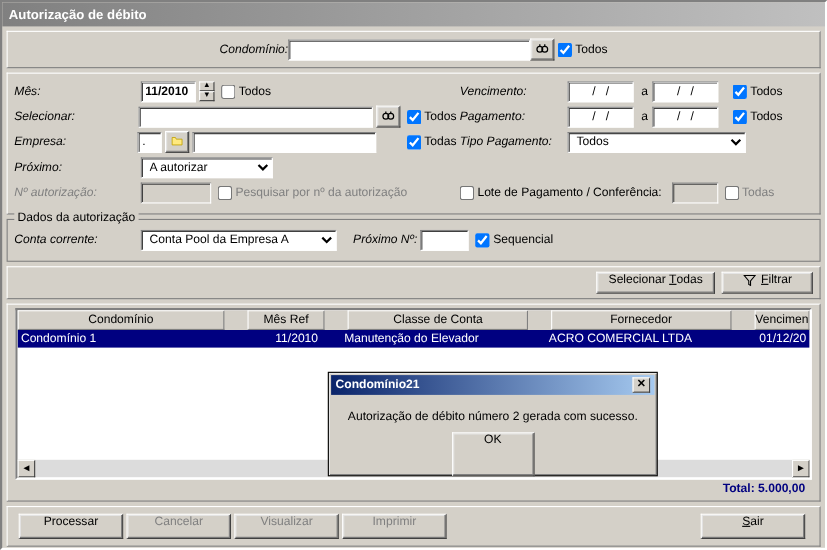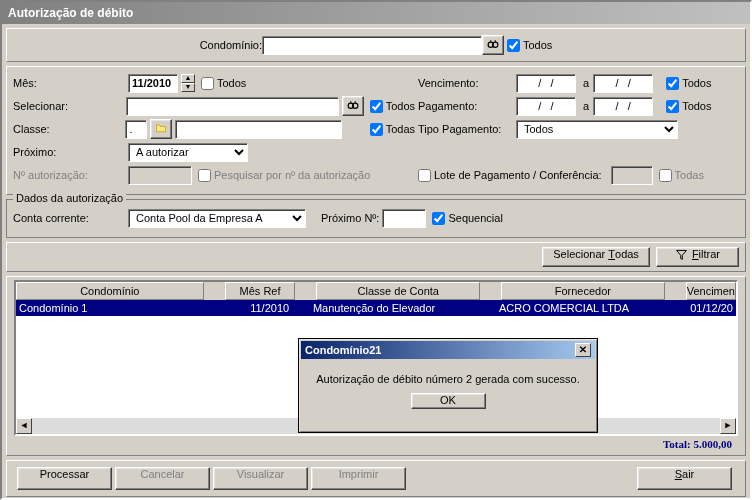--- a/index.html
+++ b/index.html
@@ -40,21 +40,21 @@
   .fieldset-legend {
     position: absolute;
     top: -8px;
     left: 6px;
     background: #d4d0c8;
     padding: 0 3px;
     font-size: 11px;
   }
   .row { display: flex; align-items: center; margin-bottom: 3px; min-height: 20px; }
   .row > * { margin-right: 3px; }
-  label.field-label { display: inline-block; }
+  label.field-label { display: inline-block; font-style: italic; }
   input[type="text"].text-input, select.select-input {
     border: 1px solid;
     border-color: #808080 #fff #fff #808080;
     background: #fff;
     height: 19px;
     font-family: inherit;
     font-size: 11px;
     padding: 0 3px;
     box-shadow: inset 1px 1px 0 #404040;
   }
@@ -144,21 +144,21 @@
     display: flex;
     flex-shrink:0;
   }
   .hscroll .arrow {
     width:16px; height:16px;
     border:1px solid; border-color:#fff #404040 #404040 #fff;
     background:#d4d0c8;
     text-align:center; line-height:13px; font-size:9px;
   }
   .hscroll .track { flex:1; }
-  .total-line { text-align:right; color:#000080; font-weight:bold; padding: 2px 10px 2px 0; font-family: Liberation Serif, serif; }
+  .total-line { text-align:right; color:#000080; font-weight:bold; padding: 2px 10px 2px 0; }
   .bottom-bar {
     display:flex;
     margin: 2px 4px;
     align-items: center;
   }
   .bottom-bar .btn.big { width: 95px; margin-right:3px;}
   .bottom-bar .spacer { flex:1; }
   
   .dialog {
     position:absolute;
@@ -184,21 +184,21 @@
   .dialog-close {
     width:16px;height:14px;
     background:#d4d0c8;
     border:1px solid; border-color:#fff #404040 #404040 #fff;
     font-family:"Marlett", sans-serif;
     font-size:10px; line-height:11px; text-align:center;
     color:#000;
   }
   .dialog-body { padding: 12px 10px 6px; text-align:center; font-size:11px;}
   .dialog-buttons { text-align:center; margin-top:8px;}
-  .dialog-buttons .btn { width:75px; height:16px;}
+  .dialog-buttons .btn { width:75px; height:40px;}
   .disabled-text { color:#808080; }
   svg.icon-svg { width:16px; height:16px; }
   .lbl-sep { margin: 0 4px; }
 </style>
 </head>
 <body>
 
 <div class="title-bar">
   <span>Autorização de débito</span>
 </div>
@@ -239,21 +239,21 @@
           <svg class="icon-svg" viewBox="0 0 16 16">
               <circle cx="5" cy="9" r="3.5" fill="none" stroke="#000" stroke-width="1.5"></circle>
               <circle cx="11" cy="9" r="3.5" fill="none" stroke="#000" stroke-width="1.5"></circle>
               <path d="M5 5 L5 3 M11 5 L11 3" stroke="#000" stroke-width="1.5"></path>
             </svg>
         </button>
         <input type="checkbox" checked="" style="">
         <span>Todos</span>
       </div>
       <div class="row">
-        <label class="field-label" style="width:112px;">Classe:</label>
+        <label class="field-label" style="width:112px;">Empresa:</label>
         <input type="text" class="text-input" style="width: 22px;" value=".">
         <button class="btn icon">
           <svg class="icon-svg" viewBox="0 0 16 16">
               <path d="M2 4h4l1 2h7v7H2z" fill="#ffe97f" stroke="#c0a000"></path>
             </svg>
         </button>
         <input type="text" class="text-input" style="width: 170px;" value="">
         <input type="checkbox" checked="" style="margin-left: 25px;">
         <span>Todas</span>
       </div>

